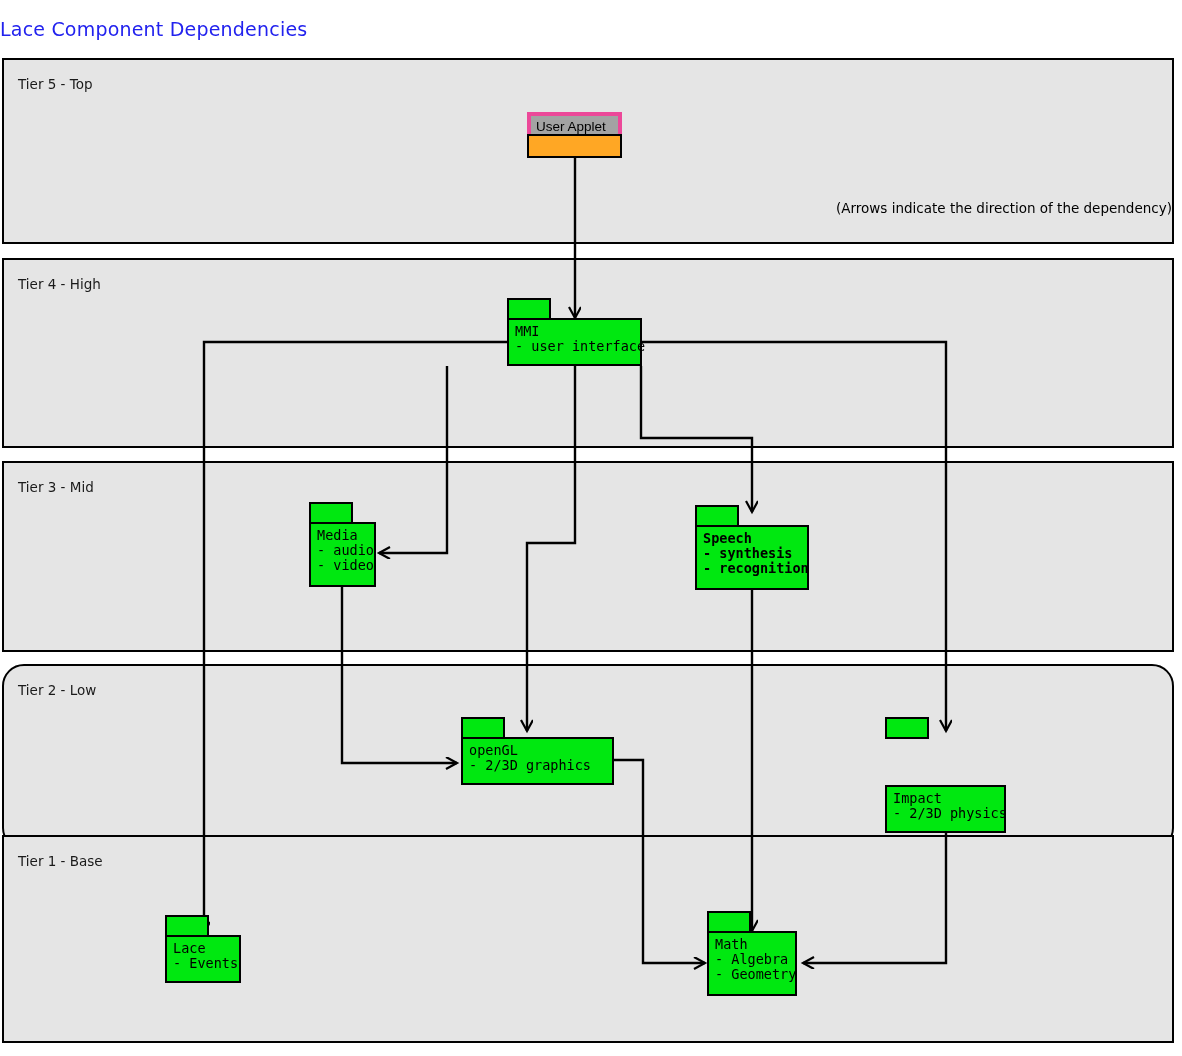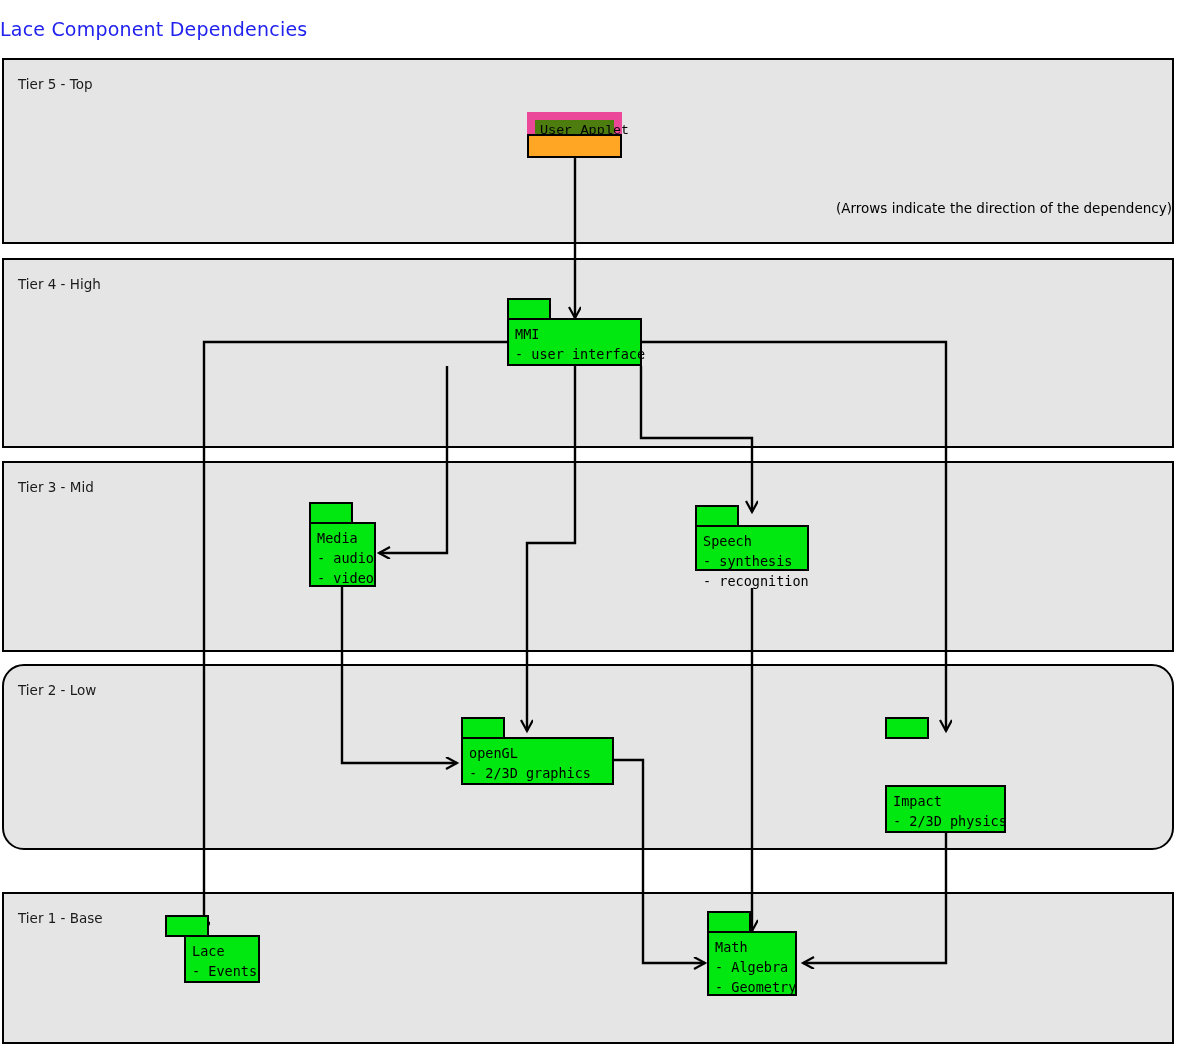--- a/index.html
+++ b/index.html
@@ -15,27 +15,27 @@
 
   #note{position:absolute;left:836px;top:200px;font-size:13.5px;color:#000;}
 
   
   .pkg{position:absolute;}
   .pkg .tab{position:absolute;left:0;top:0;height:22px;width:44px;
             background:#00e810;border:2px solid #000;box-sizing:border-box;}
   .pkg .body{position:absolute;left:0;top:20px;background:#00e810;
              border:2px solid #000;box-sizing:border-box;
              font-family:"DejaVu Sans Mono","Liberation Mono",monospace;
-             font-size:13.5px;line-height:20px;color:#000;
+             font-size:13.5px;line-height:15px;color:#000;
              padding:4px 5px 4px 6px;white-space:pre;}
   
   .applet{position:absolute;}
-  .applet .lbl{position:absolute;left:0;top:0;background:#4d7c0f;
-               border:8px solid #ec4899;box-sizing:border-box;
-               font-family:Liberation Mono, monospace;
+  .applet .lbl{position:absolute;left:0;top:0;background:#a3a3a3;
+               border:4px solid #ec4899;box-sizing:border-box;
+               font-family:Liberation Sans, sans-serif;
                font-size:13.5px;line-height:17px;color:#000;
                padding:2px 4px 3px 5px;white-space:pre;}
   .applet .body{position:absolute;left:0;top:22px;background:#ffa724;
                 border:2px solid #000;box-sizing:border-box;}
 
   #wires{position:absolute;left:0;top:0;width:1182px;height:1056px;
          pointer-events:none;}
 </style>
 </head>
 <body>
@@ -47,21 +47,21 @@
 </div>
 <div class="tier" id="tier-4" style="top: 258px; height: 190px;">
   <div class="tier-label">Tier 4 - High</div>
 </div>
 <div class="tier" id="tier-3" style="top: 461px; height: 191px;">
   <div class="tier-label">Tier 3 - Mid</div>
 </div>
 <div class="tier" id="tier-2" style="top: 664px; height: 186px; border-radius: 22px;">
   <div class="tier-label">Tier 2 - Low</div>
 </div>
-<div class="tier" id="tier-1" style="top: 892px; height: 152px;">
+<div class="tier" id="tier-1" style="top: 835px; height: 208px;">
   <div class="tier-label">Tier 1 - Base</div>
 </div>
 
 <div id="note">(Arrows indicate the direction of the dependency)</div>
 
 <svg id="wires" viewBox="0 0 1182 1056" width="1182" height="1056">
   <defs>
     <marker id="ah" markerWidth="16" markerHeight="16" refX="13" refY="6" orient="auto" markerUnits="userSpaceOnUse">
       <path d="M2,0 L13,6 L2,12" fill="none" stroke="#000" stroke-width="2.2"></path>
     </marker>
@@ -103,40 +103,40 @@
 
 <div class="pkg" id="pkg-media" style="left: 309px; top: 502px;">
   <div class="tab"></div>
   <div class="body" style="width: 67px; height: 65px;">Media
 - audio
 - video</div>
 </div>
 
 <div class="pkg" id="pkg-speech" style="left: 695px; top: 505px;">
   <div class="tab"></div>
-  <div class="body" style="width: 114px; height: 46px;">Speech
+  <div class="body" style="width: 114px; height: 65px; font-weight: bold;">Speech
 - synthesis
 - recognition</div>
 </div>
 
 <div class="pkg" id="pkg-opengl" style="left: 461px; top: 717px;">
   <div class="tab"></div>
   <div class="body" style="width: 153px; height: 48px;">openGL
 - 2/3D graphics</div>
 </div>
 
 <div class="pkg" id="pkg-impact" style="left: 885px; top: 717px;">
   <div class="tab"></div>
   <div class="body" style="width: 121px; height: 48px; margin-top: 48px;">Impact
 - 2/3D physics</div>
 </div>
 
 <div class="pkg" id="pkg-lace" style="left: 165px; top: 915px;">
   <div class="tab"></div>
-  <div class="body" style="width: 76px; height: 48px; margin-left: 19px;">Lace
+  <div class="body" style="width: 76px; height: 48px;">Lace
 - Events</div>
 </div>
 
 <div class="pkg" id="pkg-math" style="left: 707px; top: 911px;">
   <div class="tab"></div>
   <div class="body" style="width: 90px; height: 65px;">Math
 - Algebra
 - Geometry</div>
 </div>
 

